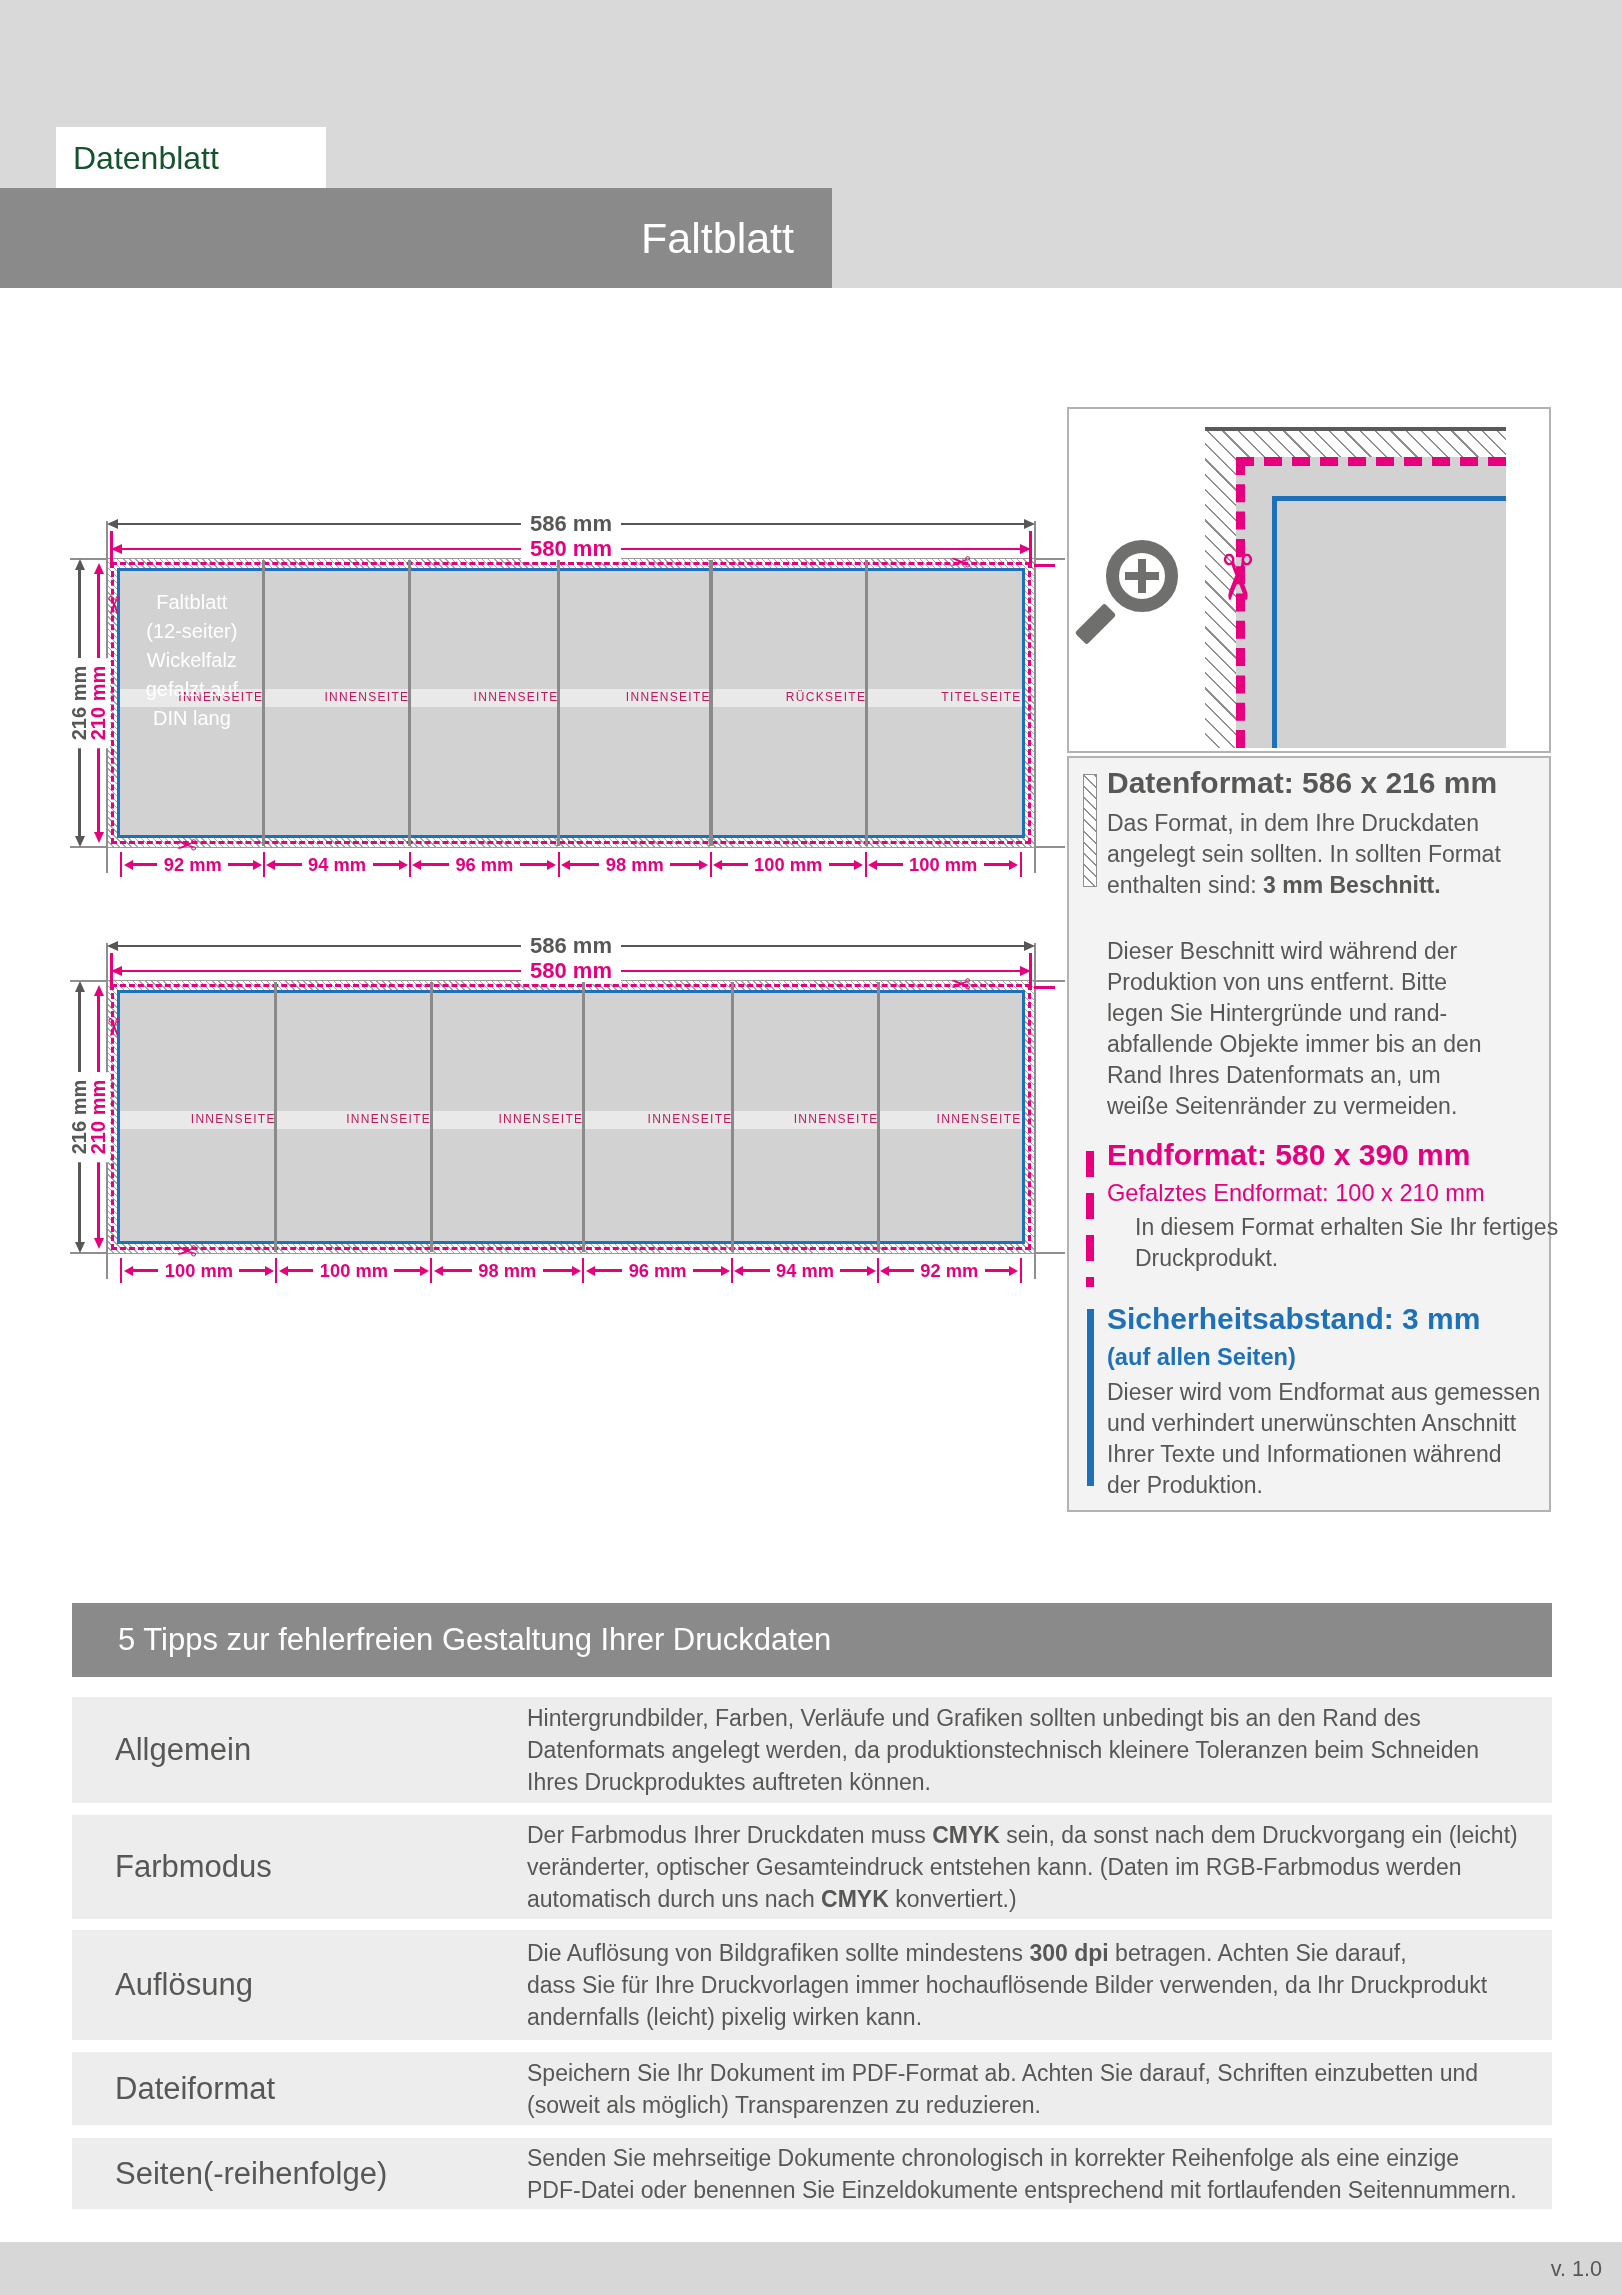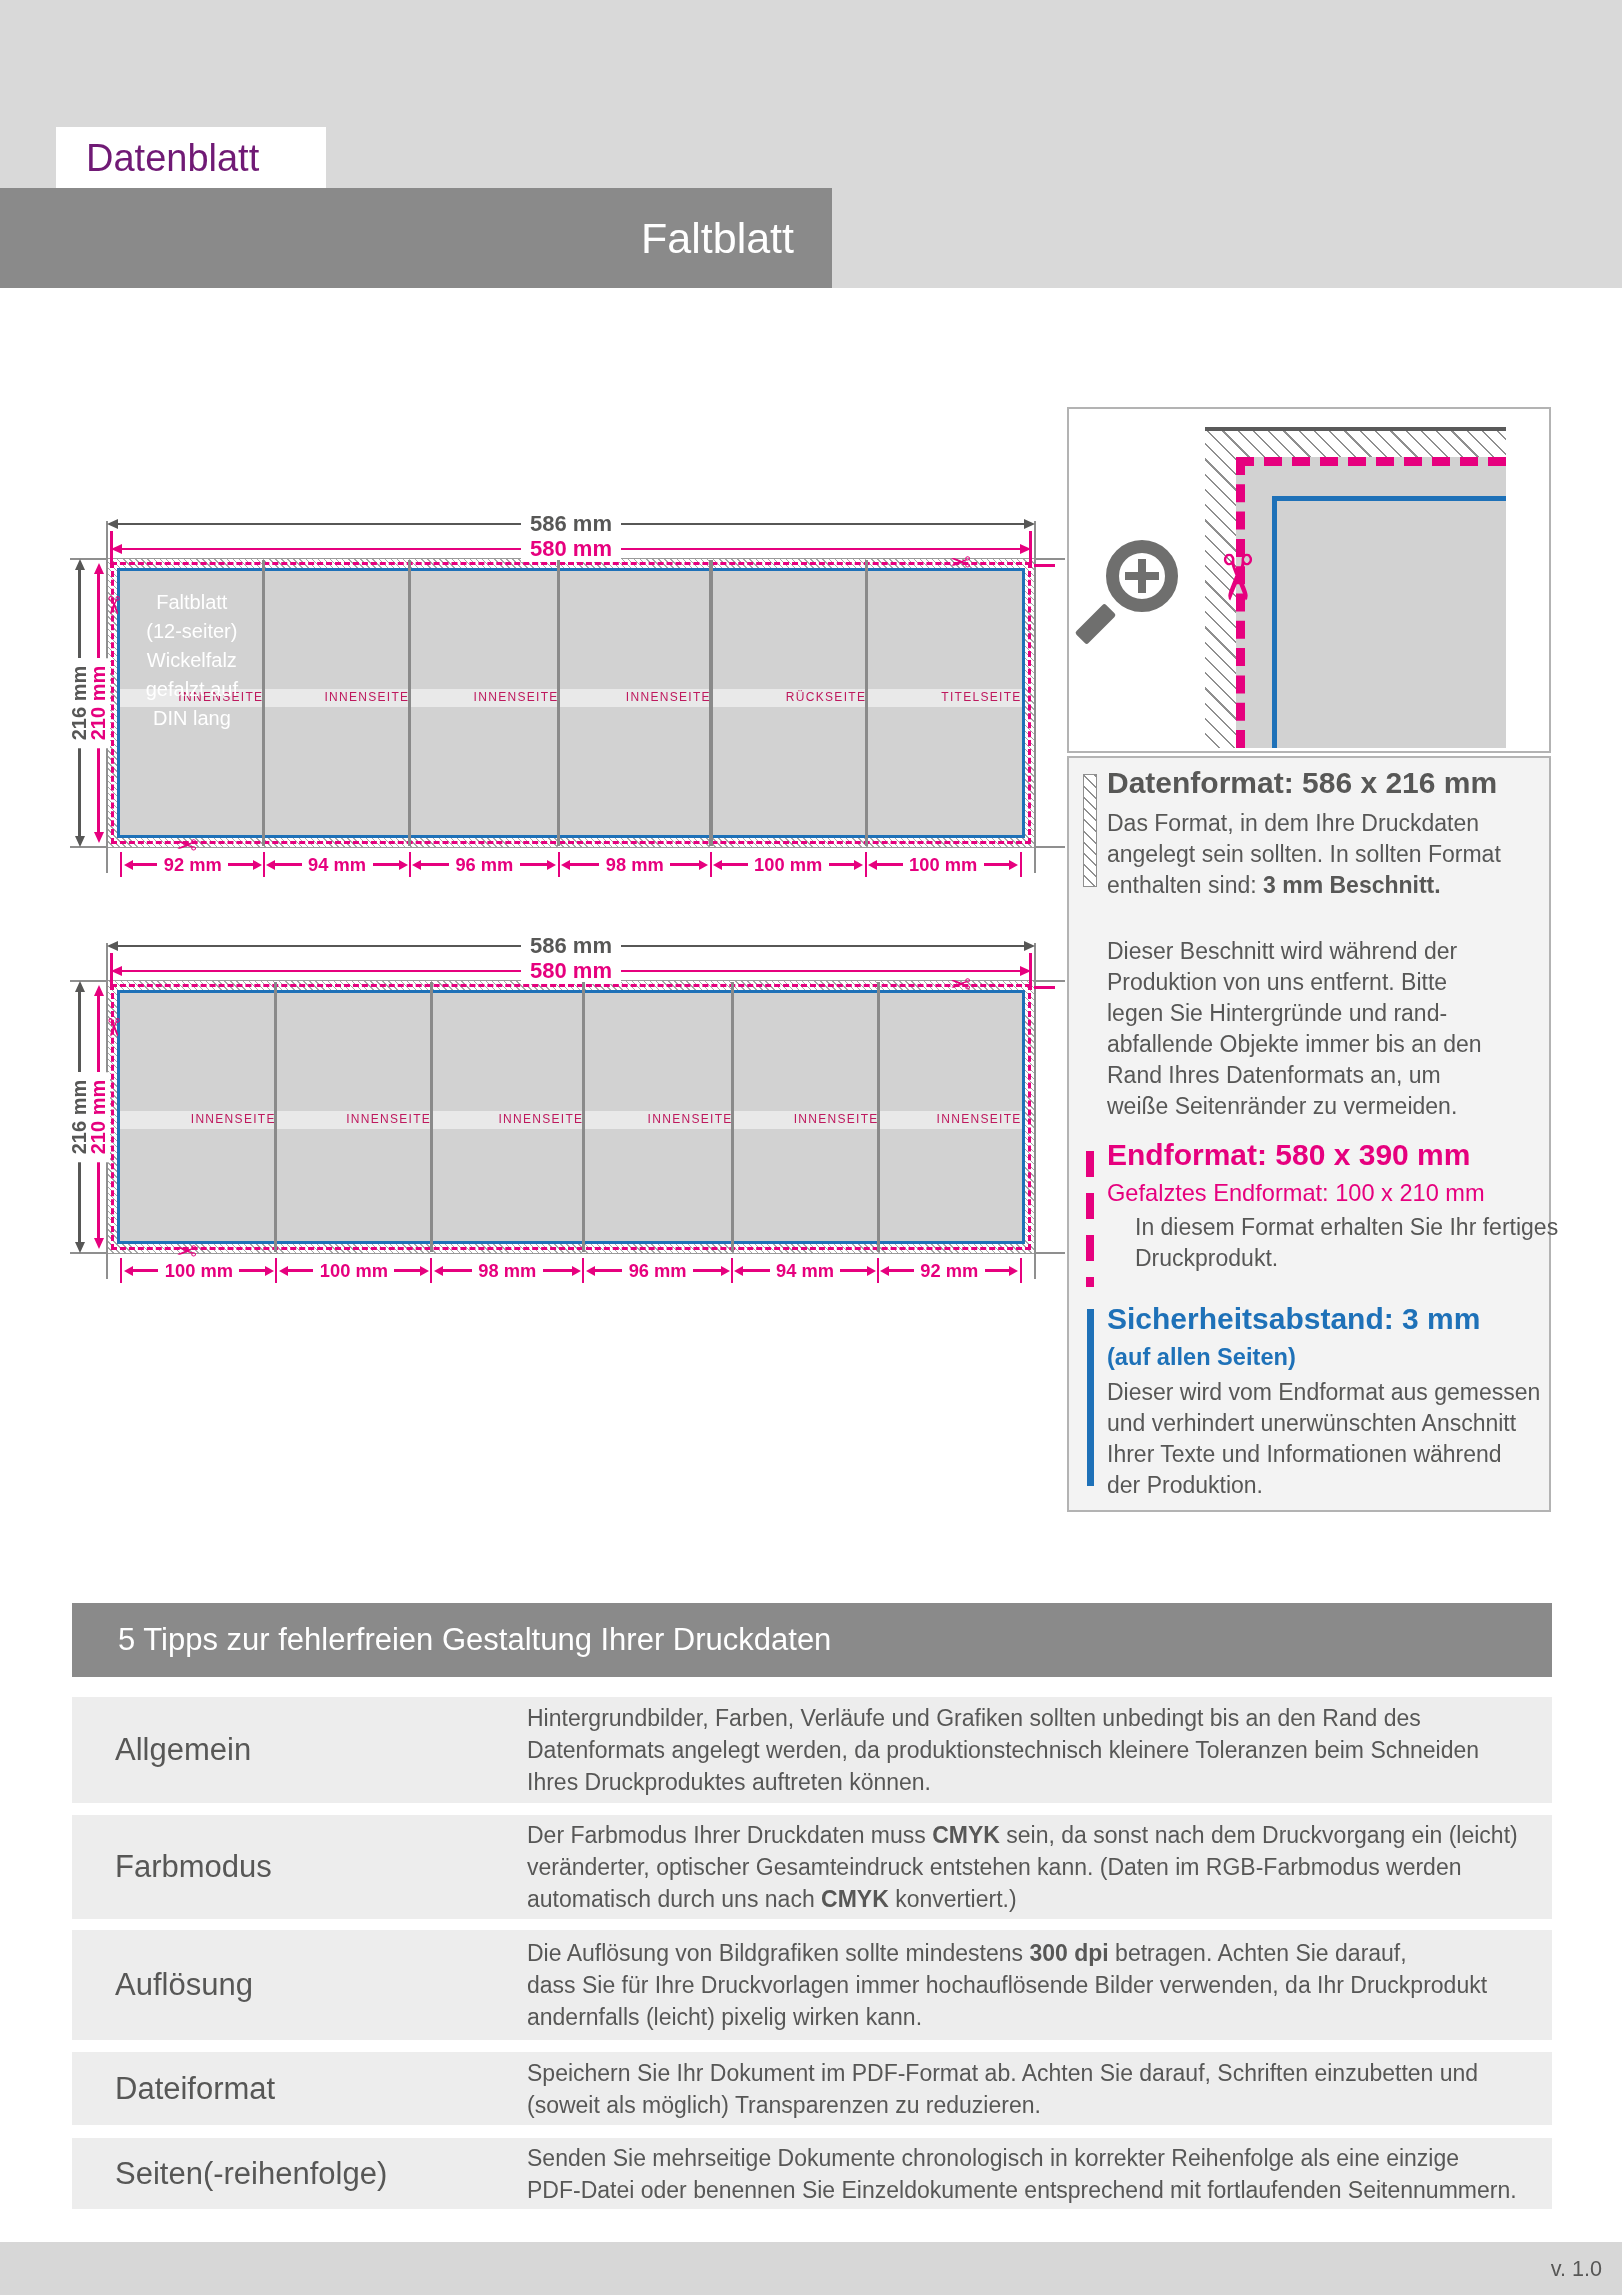--- a/index.html
+++ b/index.html
@@ -2,21 +2,21 @@
 <html style="--magenta: #e6007e; --blue: #1e71b8; --dark: #575756; --band-gray: #d9d9d9; --bar-gray: #8a8a8a;font-size:10.5px"><head>
 <meta charset="utf-8">
 <style>
   html,body{margin:0;padding:0;}
   body{font-family:"Liberation Sans", sans-serif; background:#fff;}
   .page{position:relative;width:1623px;height:2295px;background:#fff;overflow:hidden;}
 
   
   .top-band{position:absolute;left:0;top:0;width:1623px;height:288px;background:var(--band-gray);}
   .datenblatt-box{position:absolute;left:56px;top:127px;width:270px;height:61px;background:#fff;}
-  .datenblatt-box span{display:block;padding-left:30px;line-height:62px;font-size:38px;color:#701a75;}
+  .datenblatt-box span{display:block;padding-left:17px;line-height:62px;font-size:32px;color:#14532d;}
   .faltblatt-bar{position:absolute;left:0;top:188px;width:832px;height:100px;background:var(--bar-gray);}
   .faltblatt-bar span{display:block;text-align:right;padding-right:38px;line-height:100px;font-size:43px;color:#fff;}
 
   
   .diagram{position:absolute;background:repeating-linear-gradient(45deg,#ffffff 0 3.3px,#a6a6a6 3.3px 4.3px);
            border-top:1.3px solid #9a9a9a;border-bottom:1.3px solid #9a9a9a;}
   .dashed-frame{position:absolute;inset:2.6px;border:3.9px dashed var(--magenta);pointer-events:none;}
   .blue-frame{position:absolute;inset:9.2px;border:3.3px solid var(--blue);pointer-events:none;}
   .panel-area{position:absolute;inset:12.4px;background:#d2d2d2;display:flex;}
   .panel{position:relative;flex-basis:0;min-width:0;}

